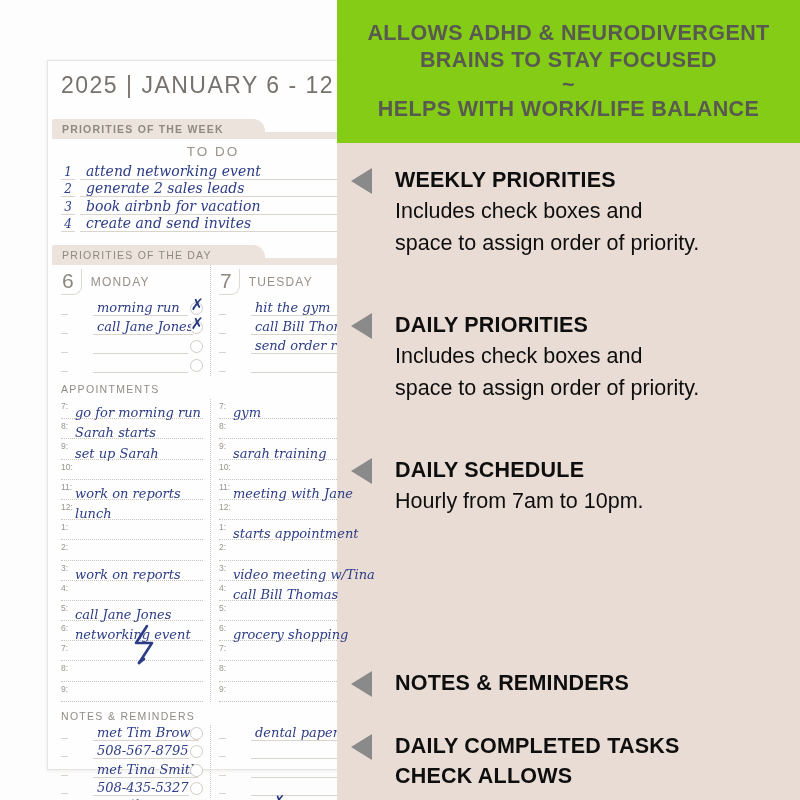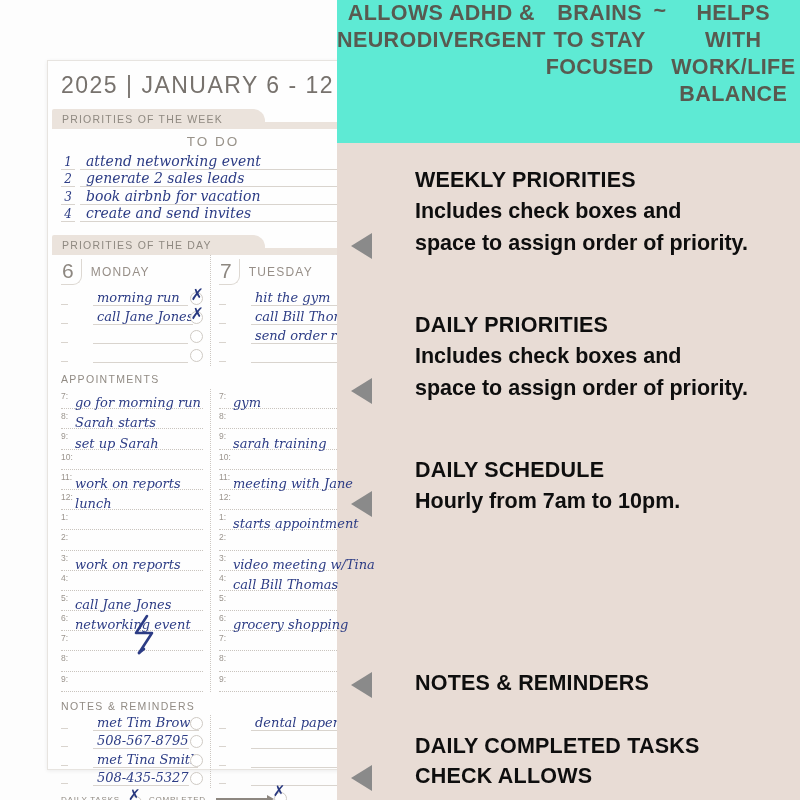--- a/index.html
+++ b/index.html
@@ -15,21 +15,21 @@
     box-shadow:0 1px 4px rgba(0,0,0,.07);padding:0 13px;
   }
   .date-header{
     margin-top:11px;height:30px;font-size:23px;color:#77726d;
     letter-spacing:1.5px;white-space:nowrap;
   }
   .band{position:relative;height:20px;margin:0 -9px;}
   .band .strip{position:absolute;bottom:0;left:0;right:0;height:7px;background:#ebe3dc;border-radius:0 3px 0 0;}
   .band .tab{position:absolute;top:0;left:0;width:66%;height:20px;background:#ebe3dc;border-radius:2px 12px 0 0;}
   .band .band-label{position:absolute;left:10px;top:4px;font-size:10.5px;letter-spacing:1.2px;color:#8f8981;}
-  .band-week{margin-top:7px;}
+  .band-week{margin-top:17px;font-weight:bold;}
   .band-day{margin-top:13px;}
 
   .hw{font-family:"DejaVu Serif",serif;font-style:italic;color:#2c3c85;}
 
   .todo-title{text-align:center;font-size:13.5px;color:#989289;letter-spacing:2px;margin:5px 0 3px;}
   .t-row{height:17.5px;display:flex;align-items:flex-end;position:relative;}
   .t-num{width:14px;text-align:center;border-bottom:1px solid #d9d4ce;font-size:12px;line-height:14px;margin-right:5px;flex:none;}
   .t-entry{flex:1;border-bottom:1px solid #d9d4ce;font-size:14px;line-height:15px;padding-left:6px;white-space:nowrap;}
   .circle{width:11px;height:11px;border:1.5px solid #cfcac4;border-radius:50%;background:#fff;flex:none;margin:0 0 -3px 5px;}
   .xmark{position:absolute;right:-2px;bottom:1px;font:italic bold 16px "DejaVu Sans",sans-serif;color:#28387f;line-height:1;}
@@ -67,31 +67,31 @@
   .xcirc{position:relative;width:13px;height:13px;flex:none;margin:0 7px 0 9px;}
   .xcirc .circle{position:absolute;left:0;top:3px;margin:0;}
   .xcirc .xmark{position:absolute;left:-1px;top:-5px;font-size:15px;}
   .f-arrow{width:52px;height:1.5px;background:#8d8780;margin-left:10px;position:relative;flex:none;}
   .f-arrow:after{content:"";position:absolute;right:-6px;top:-3.4px;border-left:7px solid #8d8780;border-top:4px solid transparent;border-bottom:4px solid transparent;}
   .t-xcirc{position:absolute;left:70%;top:-2px;margin:0;}
 
   
   .right-panel{position:absolute;left:337px;top:0;width:463px;height:800px;background:#e8dcd5;}
   .yellow-banner{
-    height:143px;background:#5eead4;display:flex;flex-direction:row;justify-content:center;
+    height:143px;background:#84cc16;display:flex;flex-direction:column;justify-content:center;
     text-align:center;color:#585a50;font-weight:bold;font-size:21.5px;line-height:27px;letter-spacing:.4px;
   }
   .banner-sep{line-height:22px;}
   .pink-area{position:absolute;top:143px;left:0;right:0;bottom:0;}
-  .feature{position:absolute;left:14px;right:6px;display:flex;align-items:flex-end;gap:20px;}
+  .feature{position:absolute;left:14px;right:6px;display:flex;align-items:flex-start;}
   .f1{top:22px;} .f2{top:167px;} .f3{top:312px;} .f4{top:525px;} .f5{top:588px;}
   .tri{flex:none;width:0;height:0;border-top:13px solid transparent;border-bottom:13px solid transparent;border-right:21px solid #8a8a8a;margin-top:3px;}
   .ftext{margin-left:23px;}
   .ftitle{font-size:21.5px;line-height:30px;font-weight:bold;color:#0e0e0e;white-space:pre-line;letter-spacing:.2px;}
-  .fbody{font-size:21.5px;line-height:32px;font-weight:bold;color:#0e0e0e;white-space:pre-line;}
+  .fbody{font-size:21.5px;line-height:32px;font-weight:normal;color:#0e0e0e;white-space:pre-line;}
   .fbody:empty{display:none;}
 </style>
 </head>
 <body>
 
 <div class="planner-page">
 
   <div class="date-header">2025 | JANUARY 6 - 12</div>
 
   <div class="band band-week">

